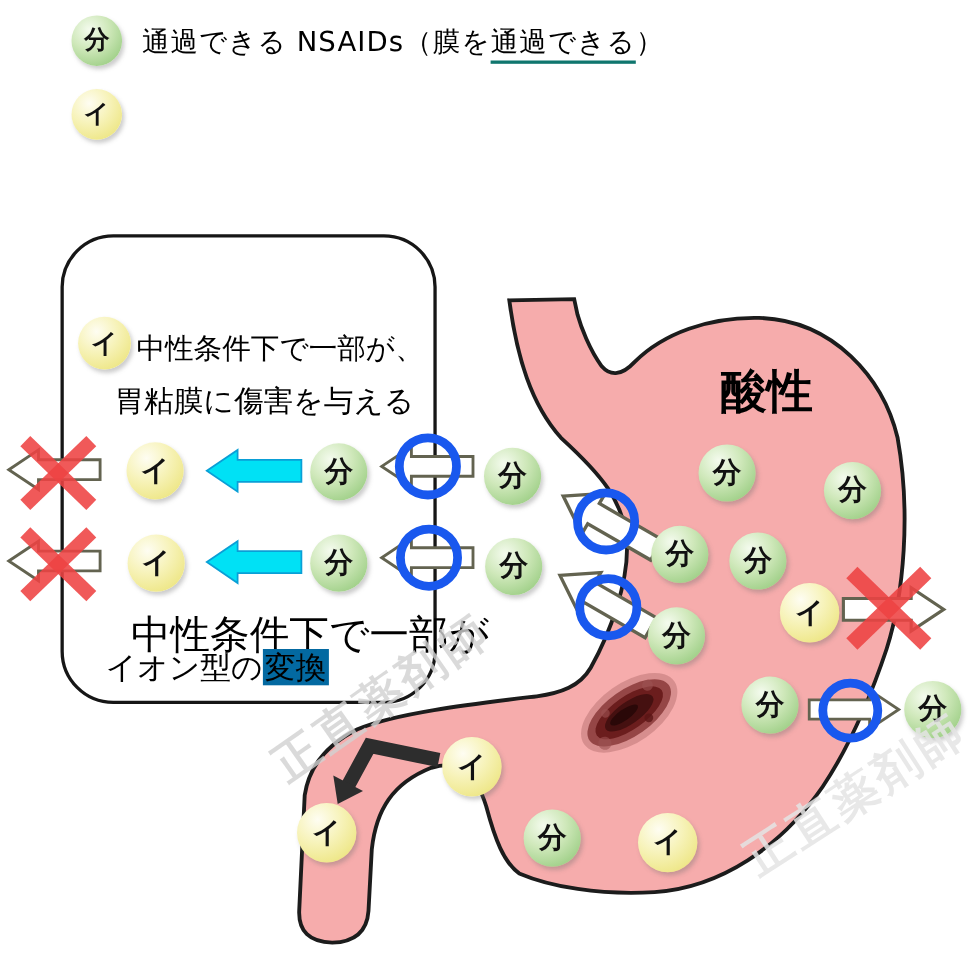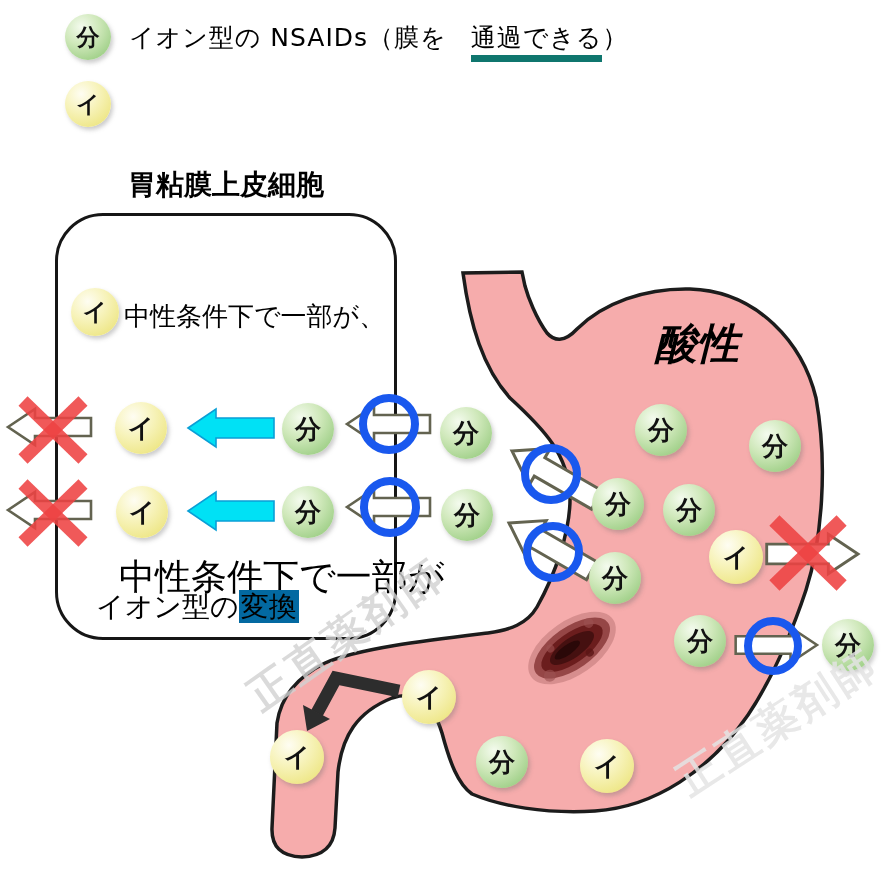--- a/index.html
+++ b/index.html
@@ -24,21 +24,21 @@
     box-shadow:2px 3px 4px rgba(110,110,110,.35);
   }
   .green{background:radial-gradient(circle at 35% 28%, #f4fbee 0%, #cfe8ba 40%, #a6d38f 75%, #8fc276 100%);}
   .yellow{background:radial-gradient(circle at 35% 28%, #fefdf2 0%, #f7f3bb 40%, #efe88d 75%, #e3da6c 100%);}
   .t52{width:52px;height:52px;}
   .t54{width:54px;height:54px;}
   .t48{width:48px;height:48px;font-size:24px;}
   .t46{width:46px;height:46px;font-size:23px;}
   .txt{position:absolute;z-index:4;white-space:nowrap;font-weight:500;}
   .legend-line{font-size:25px;font-weight:500;letter-spacing:1px;}
-  .ul-blue{border-bottom:7px solid #0f766e;padding-bottom:3px;margin-left:24px;}
+  .ul-blue{border-bottom:3px solid #0f766e;padding-bottom:3px;}
   .ul-red{border-bottom:5px solid #e62626;padding-bottom:3px;}
   .hl{background:#0369a1;padding:0 2px;}
   .heading{font-weight:700;}
   .center{text-align:center;}
   .wm{
     position:absolute;z-index:5;white-space:nowrap;pointer-events:none;
     font-size:42px;font-weight:700;letter-spacing:4px;
     transform:translate(-50%,-50%) rotate(-35deg);
   }
   #wm1{left:347px;top:634px;color:#d2d2d2;opacity:.8;}
@@ -140,33 +140,33 @@
 
     <use href="#oarrow" class="wa" transform="translate(817,645) rotate(180) scale(0.98)"></use>
     <circle class="ring" cx="773" cy="646" r="25"></circle>
 
     <path class="blackarrow" d="M 399,691 L 336,678 L 317,713"></path>
     <polygon class="blackhead" points="307,731 303,705 330,719"></polygon>
   </svg>
 
   <div class="token green t46" style="left:65px;top:14px;">分</div>
   <div class="txt legend-line" style="left:129px;top:21px;">
-    <span>イオン型の NSAIDs（膜を</span><span class="ul-blue">通過できる</span><span>）</span>
+    <span>通過できる NSAIDs（膜を</span><span class="ul-blue">通過できる</span><span>）</span>
   </div>
   <div class="token yellow t46" style="left:65px;top:81px;">イ</div>
 
-  <div class="txt heading center" style="left:55px;top:166px;width:342px;font-size:28px;">胃粘膜上皮細胞</div>
   <div class="token yellow t48" style="left:71px;top:288px;">イ</div>
   <div class="txt" style="left:124px;top:299px;font-size:26px;">中性条件下で一部が、</div>
+  <div class="txt" style="left:104px;top:347px;font-size:27px;">胃粘膜に傷害を与える</div>
   <div class="txt" style="left:96px;top:553px;font-size:36px;margin-left:23px;">中性条件下で一部が</div>
   <div class="txt" style="left:96px;top:588px;font-size:28px;">
     <span>イオン型の</span><span class="hl">変換</span>
   </div>
 
-  <div class="txt heading center" style="left:612px;top:316px;width:170px;font-size:42px;font-style:italic;">酸性</div>
+  <div class="txt heading center" style="left:612px;top:328px;width:170px;font-size:42px;">酸性</div>
 
   <div class="token yellow t52" style="left:115px;top:402px;">イ</div>
   <div class="token green t52" style="left:282px;top:403px;">分</div>
   <div class="token yellow t52" style="left:116px;top:486px;">イ</div>
   <div class="token green t52" style="left:282px;top:486px;">分</div>
 
   <div class="token green t52" style="left:440px;top:407px;">分</div>
   <div class="token green t52" style="left:441px;top:489px;">分</div>
 
   <div class="token green t52" style="left:635px;top:404px;">分</div>

